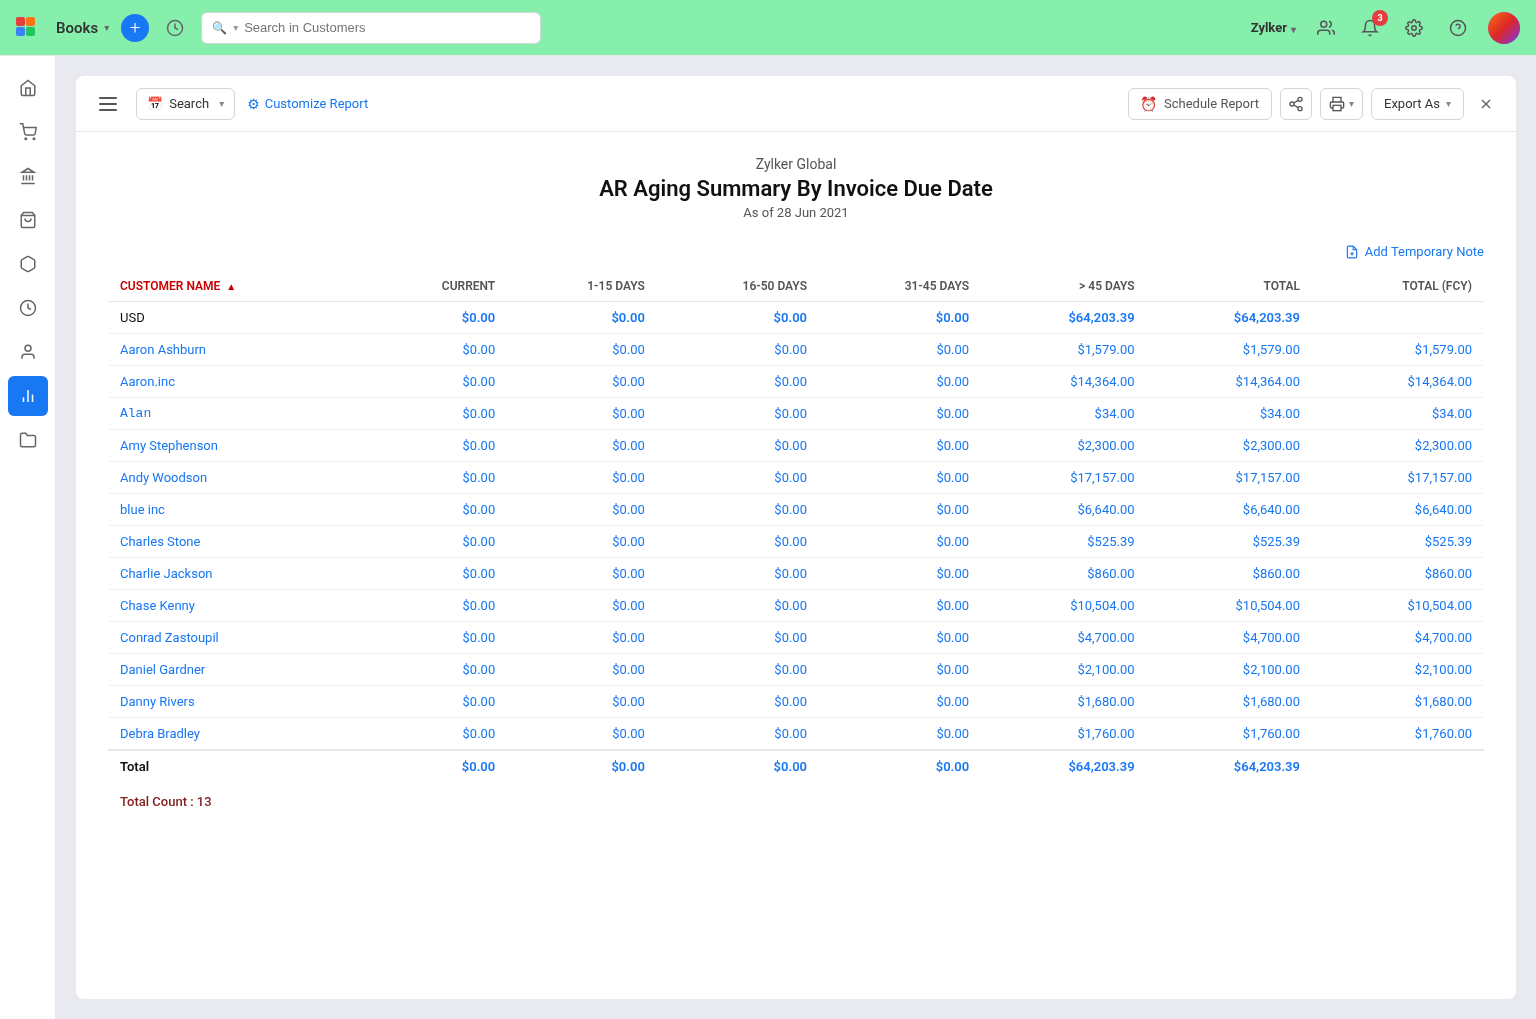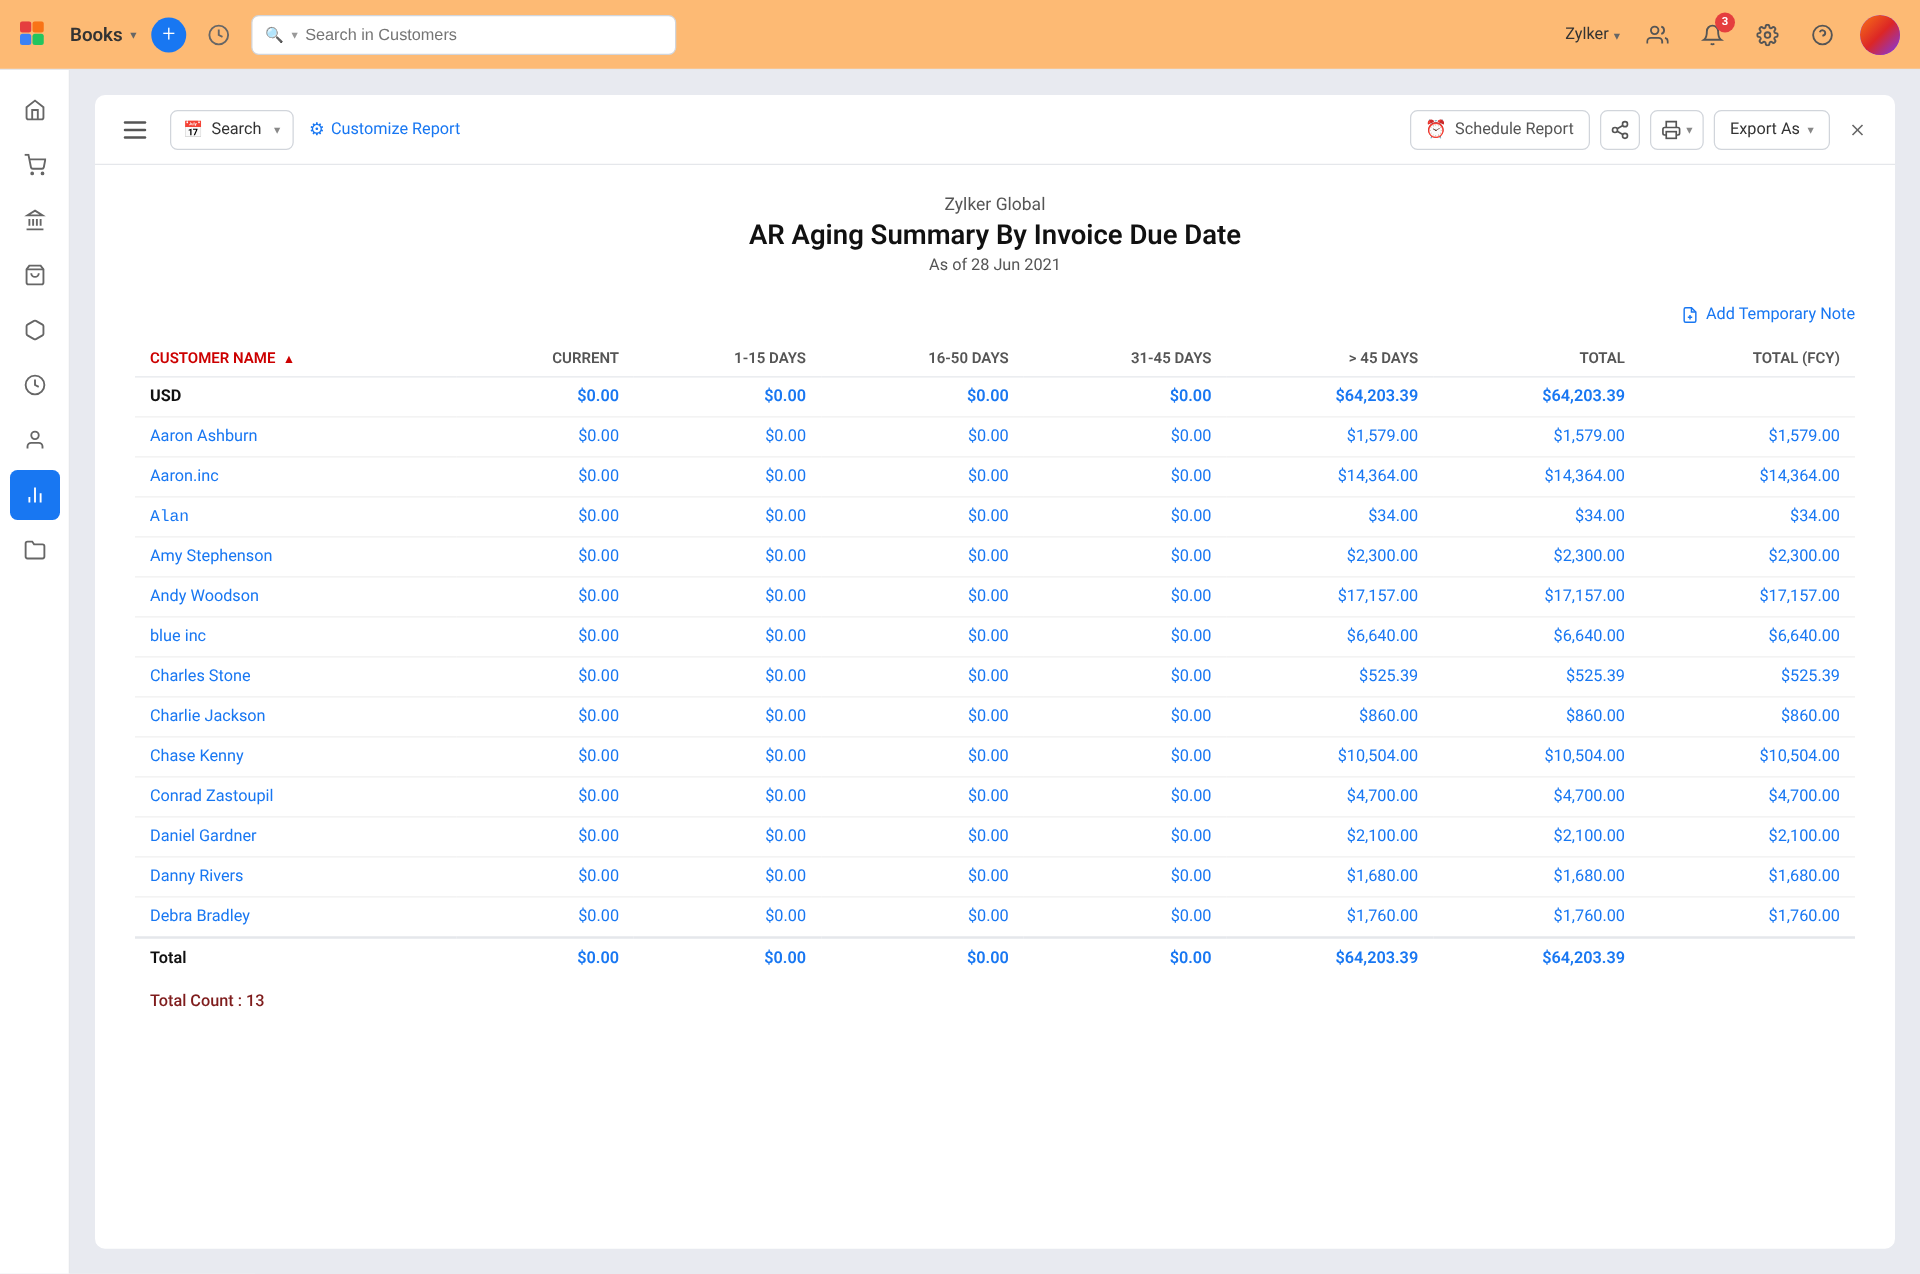--- a/index.html
+++ b/index.html
@@ -7,21 +7,21 @@
       font-family: -apple-system, BlinkMacSystemFont, 'Segoe UI', Roboto, sans-serif;
       background: #e8eaf0;
       width: 1536px;
       min-height: 1019px;
       overflow-x: hidden;
     }
 
     
     .top-nav {
       height: 56px;
-      background: #fdba74;
+      background: #86efac;
       display: flex;
       align-items: center;
       padding: 0 16px;
       gap: 12px;
       border-bottom: 1px solid #e5e7eb;
       position: fixed;
       top: 0;
       left: 0;
       right: 0;
       z-index: 100;
@@ -99,20 +99,21 @@
       align-items: center;
       gap: 16px;
     }
     .nav-user {
       display: flex;
       align-items: flex-end;
       gap: 4px;
       cursor: pointer;
       font-size: 13px;
       color: #333;
+      font-weight: bold;
     }
     .nav-icon-btn {
       width: 28px;
       height: 28px;
       display: flex;
       align-items: center;
       justify-content: center;
       cursor: pointer;
       color: #555;
       font-size: 16px;
@@ -647,21 +648,21 @@
               <th>
                 <span>TOTAL</span>
               </th>
               <th>
                 <span>TOTAL (FCY)</span>
               </th>
             </tr>
           </thead>
           <tbody id="report-tbody">
           <tr class="currency-group">
-    <td style="color:#111; font-weight:700;">USD</td>
+    <td style="color:#111; font-weight:400;">USD</td>
     <td>$0.00</td>
     <td>$0.00</td>
     <td>$0.00</td>
     <td>$0.00</td>
     <td>$64,203.39</td>
     <td>$64,203.39</td>
     <td></td>
   </tr>
               <tr>
       <td style="cursor:pointer;">Aaron Ashburn</td>

